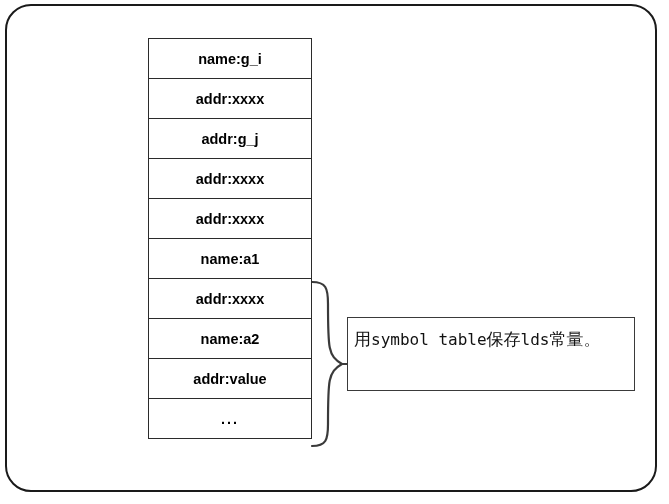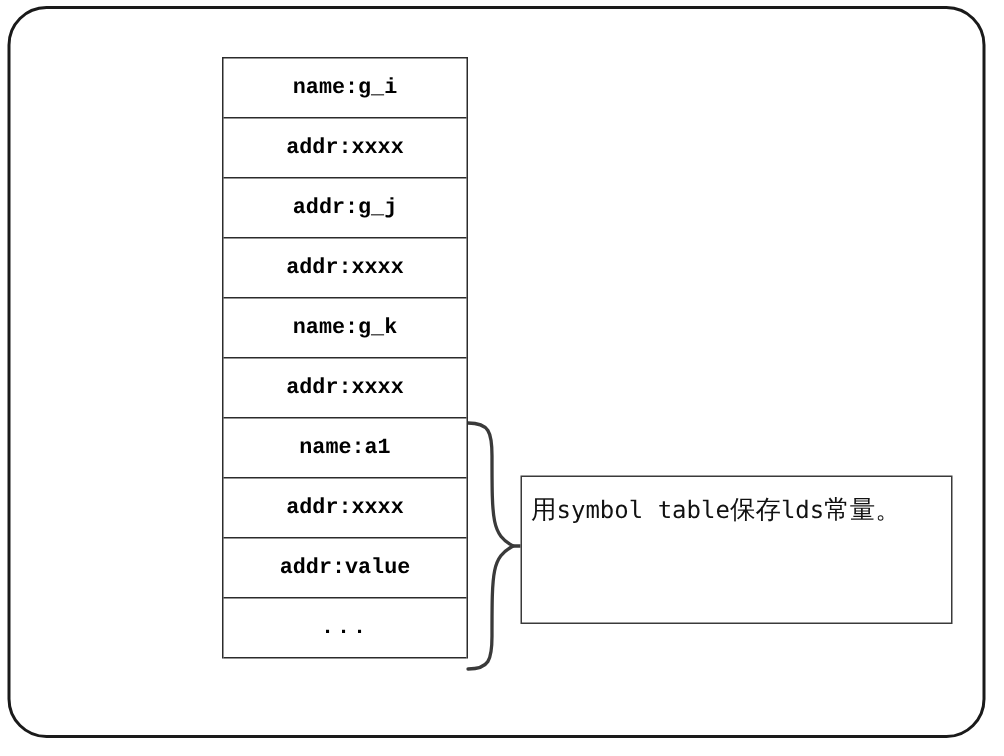--- a/index.html
+++ b/index.html
@@ -39,21 +39,21 @@
     box-sizing: border-box;
     background: #ffffff;
     z-index: 3;
   }
   .table-row {
     height: 40px;
     line-height: 40px;
     text-align: center;
     border-bottom: 1px solid #2b2b2b;
     box-sizing: border-box;
-    font-family: Liberation Mono, monospace;
+    font-family: Liberation Sans, sans-serif;
     font-weight: bold;
     font-size: 14.5px;
     color: #000000;
     letter-spacing: 0px;
     white-space: nowrap;
     overflow: hidden;
   }
   .table-row.ellipsis-row {
     letter-spacing: 2px;
   }
@@ -67,21 +67,21 @@
     height: 172px;
     z-index: 2;
   }
 
   
   #annotation-box {
     position: absolute;
     left: 347px;
     top: 317px;
     width: 288px;
-    height: 99px;
+    height: 74px;
     border: 1px solid #3a3a3a;
     box-sizing: border-box;
     background: #ffffff;
     z-index: 4;
     padding: 6px 0 0 6px;
   }
   .annotation-line {
     font-family: "DejaVu Sans", "Liberation Sans", sans-serif;
     font-size: 17px;
     line-height: 31px;
@@ -96,24 +96,24 @@
 </head>
 <body>
 
 <div id="outer-frame"></div>
 
 <div id="symbol-table">
   <div class="table-row">name:g_i</div>
   <div class="table-row">addr:xxxx</div>
   <div class="table-row">addr:g_j</div>
   <div class="table-row">addr:xxxx</div>
-  <div class="table-row">name:g_k</div>
   <div class="table-row">addr:xxxx</div>
   <div class="table-row">name:a1</div>
   <div class="table-row">addr:xxxx</div>
+  <div class="table-row">name:a2</div>
   <div class="table-row">addr:value</div>
   <div class="table-row ellipsis-row">...</div>
 </div>
 
 <svg id="brace-connector" viewBox="0 0 48 172" xmlns="http://www.w3.org/2000/svg">
   <path d="M 4 4 C 18 4, 20 10, 20 26 C 20 70, 20 78, 34 86 C 20 94, 20 102, 20 146 C 20 162, 18 168, 4 168" fill="none" stroke="#3a3a3a" stroke-width="2.2" stroke-linecap="round"></path>
   <path d="M 33 86 L 44 86" fill="none" stroke="#3a3a3a" stroke-width="2.2" stroke-linecap="round"></path>
 </svg>
 
 <div id="annotation-box">

